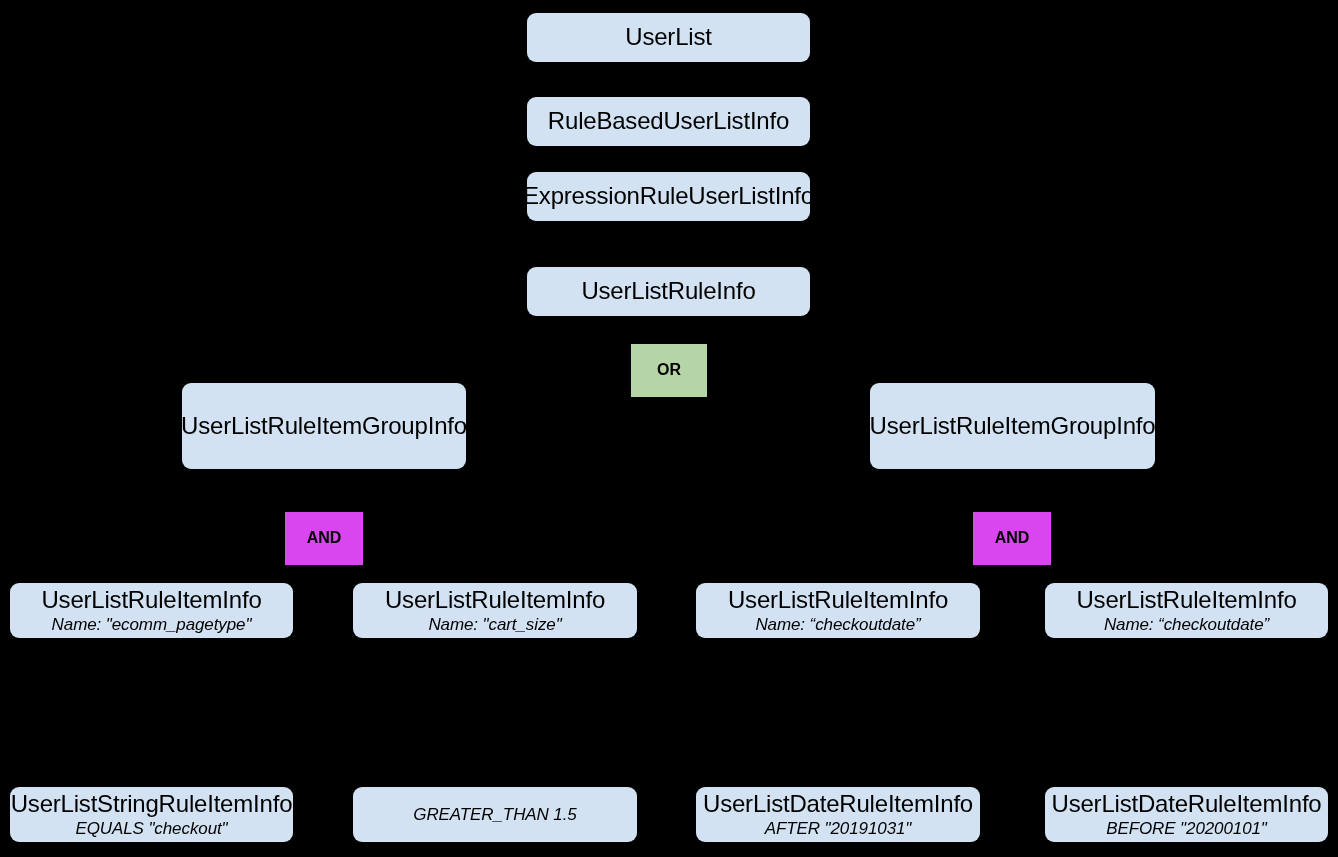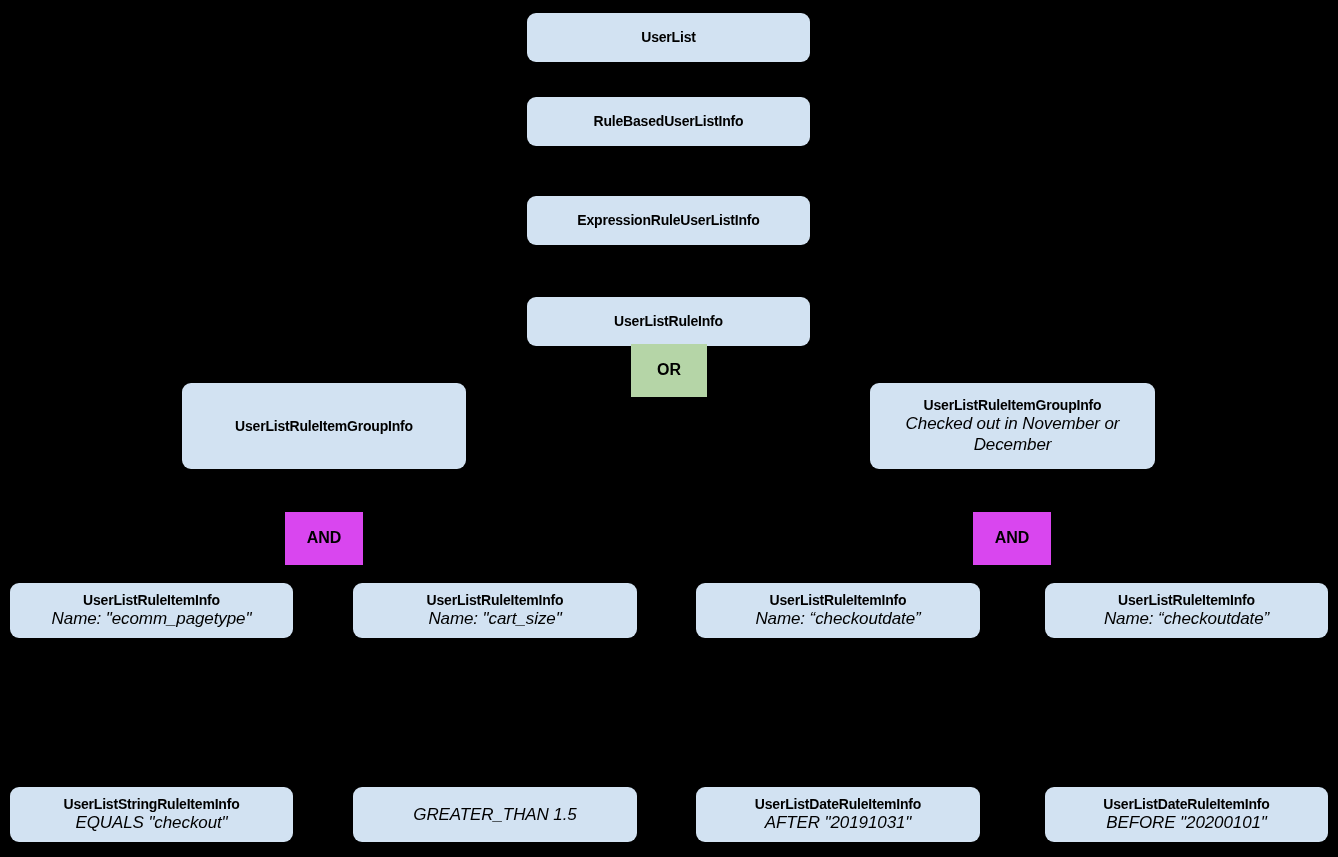--- a/index.html
+++ b/index.html
@@ -47,22 +47,22 @@
     border-radius: 0;
     padding: 16px;
   }
   .node.op-or {
     background: #b5d5a7;
   }
   .node.op-and {
     background: #d946ef;
   }
   .node-title {
-    font-weight: bold;
-    font-size: 14px;
+    font-weight: normal;
+    font-size: 24px;
     letter-spacing: -0.2px;
     white-space: nowrap;
   }
   .node-sub {
     font-style: italic;
     font-size: 17px;
     letter-spacing: -0.1px;
     margin-top: 1px;
   }
   .node-sub.wrap {
@@ -107,35 +107,34 @@
       <path d="M1186.5,638 C1186.5,712.5 1186.5,712.5 1186.5,778" stroke="#000000" stroke-width="2" fill="none"></path>
       <polygon points="1179.5,777 1193.5,777 1186.5,797" fill="#000000"></polygon>
     </svg>
   <div id="node-layer">
       <div class="node entity" style="left: 527px; top: 13px; width: 283px; height: 49px;">
         <div class="node-title">UserList</div>
       </div>
       <div class="node entity" style="left: 527px; top: 97px; width: 283px; height: 49px;">
         <div class="node-title">RuleBasedUserListInfo</div>
       </div>
-      <div class="node entity" style="left: 527px; top: 196px; width: 283px; height: 49px;">
+      <div class="node entity" style="left: 527px; top: 172px; width: 283px; height: 49px;">
         <div class="node-title">ExpressionRuleUserListInfo</div>
       </div>
-      <div class="node entity" style="left: 527px; top: 267px; width: 283px; height: 49px; margin-top: 30px;">
+      <div class="node entity" style="left: 527px; top: 267px; width: 283px; height: 49px;">
         <div class="node-title">UserListRuleInfo</div>
       </div>
       <div class="node op op-or" style="left: 631px; top: 344px; width: 76px; height: 53px;">
         <div class="op-label">OR</div>
       </div>
       <div class="node entity" style="left: 182px; top: 383px; width: 284px; height: 86px;">
         <div class="node-title">UserListRuleItemGroupInfo</div>
       </div>
       <div class="node entity" style="left: 870px; top: 383px; width: 285px; height: 86px;">
         <div class="node-title">UserListRuleItemGroupInfo</div>
-        <div class="node-sub wrap">Checked out in November or December</div>
       </div>
       <div class="node op op-and" style="left: 285px; top: 512px; width: 78px; height: 53px;">
         <div class="op-label">AND</div>
       </div>
       <div class="node op op-and" style="left: 973px; top: 512px; width: 78px; height: 53px;">
         <div class="op-label">AND</div>
       </div>
       <div class="node entity" style="left: 10px; top: 583px; width: 283px; height: 55px;">
         <div class="node-title">UserListRuleItemInfo</div>
         <div class="node-sub">Name: "ecomm_pagetype"</div>

